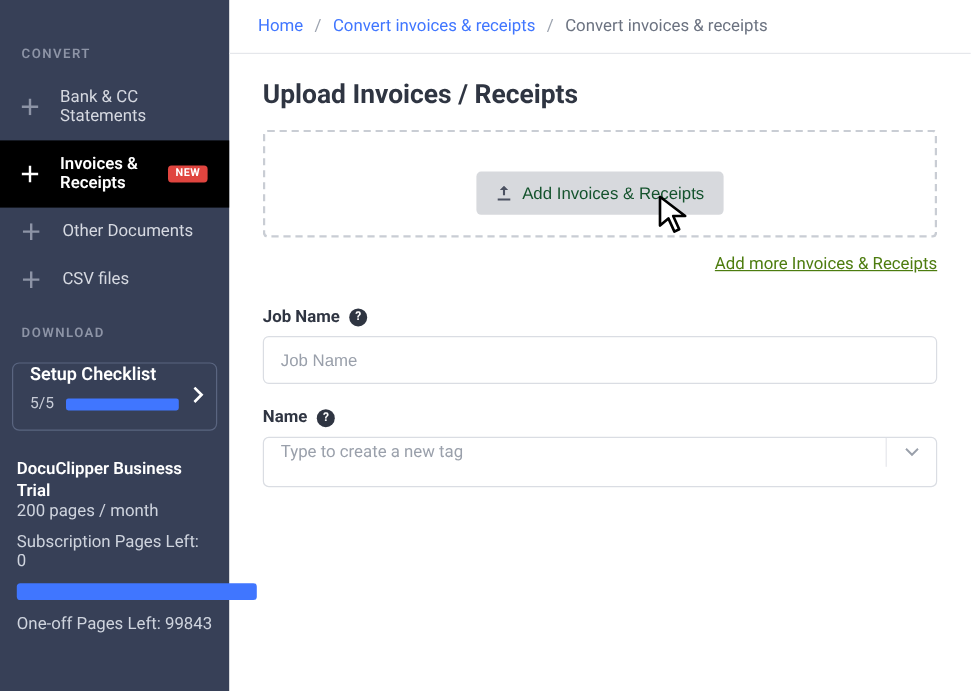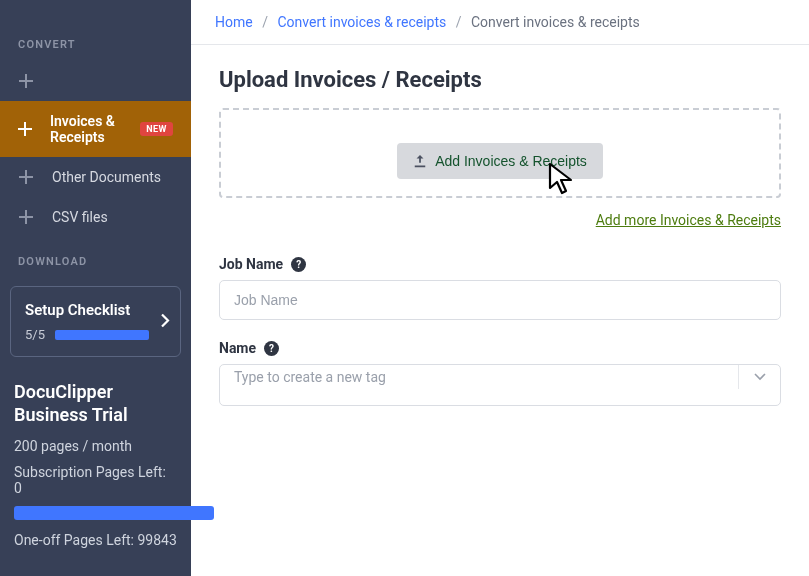--- a/index.html
+++ b/index.html
@@ -33,21 +33,21 @@
   .sidebar-item {
     display: flex;
     align-items: center;
     padding: 12px 18px;
     font-size: 14px;
     color: #d6d9e1;
     cursor: pointer;
     position: relative;
   }
   .sidebar-item.active {
-    background: #a16207;
+    background: #000000;
     color: #fff;
     font-weight: 600;
   }
   .sidebar-item .icon-slot {
     width: 16px;
     height: 16px;
     margin-right: 18px;
     display: inline-flex;
     align-items: center;
     justify-content: center;
@@ -61,21 +61,21 @@
     font-weight: 700;
     padding: 2px 6px;
     border-radius: 3px;
     margin-left: 12px;
     letter-spacing: 0.5px;
   }
   .checklist-card {
     margin: 8px 10px;
     border: 1.5px solid #5a6580;
     border-radius: 6px;
-    padding: 14px 14px 14px 14px;
+    padding: 0 14px 14px 14px;
     color: #fff;
     position: relative;
     cursor: pointer;
   }
   .checklist-title { font-size: 15px; font-weight: 600; margin-bottom: 8px; }
   .checklist-row { display: flex; align-items: center; font-size: 13px; }
   .checklist-count { color: #c7cbd6; margin-right: 10px; }
   .checklist-bar {
     height: 10px;
     background: #4076ff;
@@ -85,21 +85,21 @@
   .checklist-chevron {
     position: absolute;
     right: 10px;
     top: 50%;
     transform: translateY(-50%);
   }
   .plan-block {
     padding: 16px 14px 0 14px;
     color: #fff;
   }
-  .plan-title { font-size: 18px; font-weight: 600; line-height: 1.25; margin-bottom: 12px; }
+  .plan-title { font-size: 14px; font-weight: 600; line-height: 1.25; }
   .plan-line { font-size: 14px; color: #cfd4de; margin-bottom: 10px; }
   .plan-progress {
     height: 14px;
     background: #4076ff;
     border-radius: 3px;
     width: 200px;
     margin-bottom: 12px;
   }
   
   .main {
@@ -227,20 +227,21 @@
 
 <nav class="sidebar">
   <div class="sidebar-section-title">CONVERT</div>
 
   <div class="sidebar-item">
     <span class="icon-slot plus-icon">
       <svg width="14" height="14" viewBox="0 0 14 14">
           <path d="M6 0h2v6h6v2H8v6H6V8H0V6h6z"></path>
         </svg>
     </span>
+    <span>Bank &amp; CC Statements</span>
   </div>
 
   <div class="sidebar-item active">
     <span class="icon-slot plus-icon">
       <svg width="14" height="14" viewBox="0 0 14 14">
           <path d="M6 0h2v6h6v2H8v6H6V8H0V6h6z"></path>
         </svg>
     </span>
     <span>Invoices &amp; Receipts</span>
     <span class="new-badge">NEW</span>

